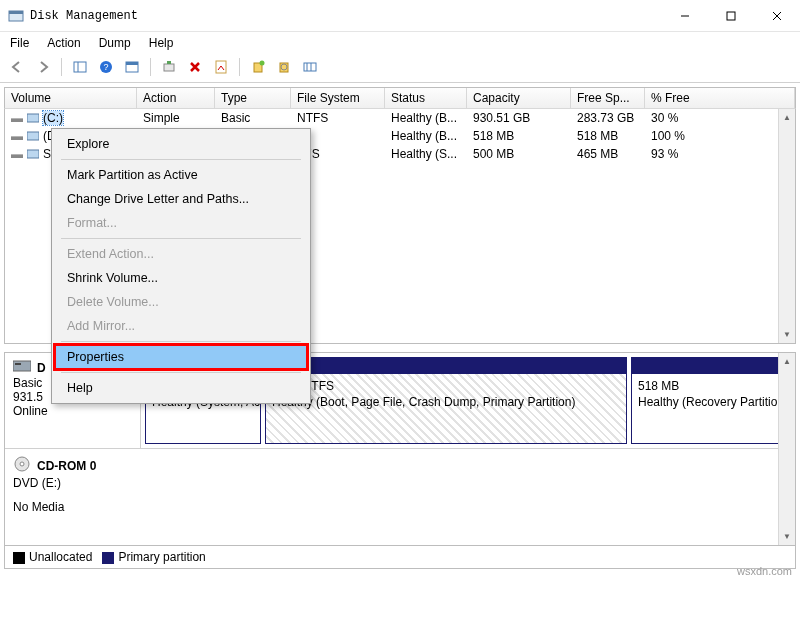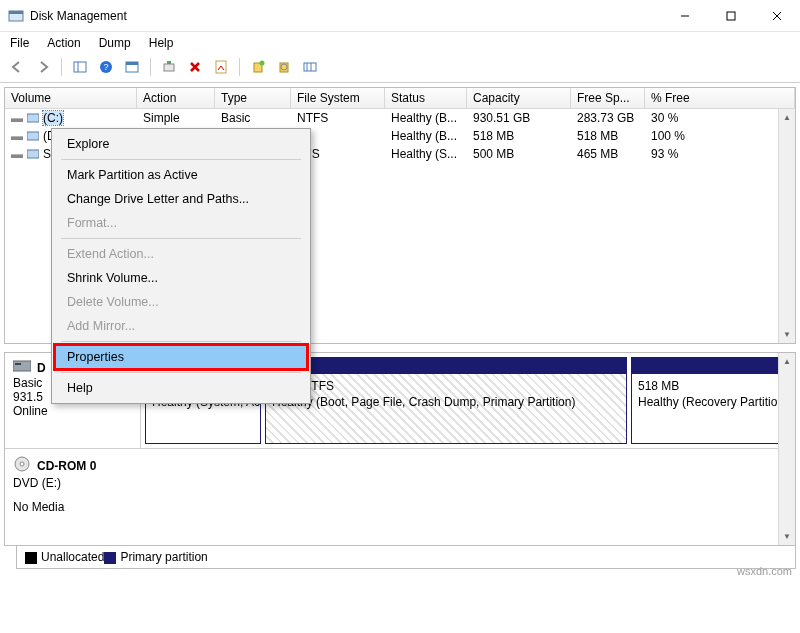--- a/index.html
+++ b/index.html
@@ -14,20 +14,21 @@
     overflow: hidden;
     position: relative;
   }
   .titlebar {
     display: flex;
     align-items: center;
     justify-content: space-between;
     height: 32px;
     padding: 0 0 0 8px;
     border-bottom: 1px solid #e5e5e5;
+    font-family: Liberation Mono, monospace;
   }
   .titleleft { display: flex; align-items: center; gap: 6px; }
   .titleleft .app-icon { width: 16px; height: 16px; }
   .titletext { font-size: 12px; }
   .winctrls { display: flex; height: 100%; }
   .winctrls .wc {
     width: 46px; height: 100%;
     display: flex; align-items: center; justify-content: center;
     font-family: "Segoe UI Symbol", sans-serif;
     font-size: 10px;
@@ -123,23 +124,23 @@
   .part-body {
     flex:1;
     padding: 4px 6px;
     font-size: 12px;
     line-height: 1.35;
     white-space: nowrap;
     overflow: hidden;
   }
   .hatch { background: repeating-linear-gradient(45deg,#fff,#fff 4px,#e2e2e2 4px,#e2e2e2 6px); }
   .legend {
-    display: flex; align-items: center; gap: 0;
+    display: flex; align-items: center; gap: 10px;
     padding: 4px 8px;
-    margin: 0 4px 4px 16px;
+    margin: 0 4px 4px 4px;
     border: 1px solid #bdbdbd;
     border-top: none;
     font-size: 12px;
   }
   .lg-swatch { width: 12px; height: 12px; display:inline-block; margin-right:4px; vertical-align:middle; }
   .lg-black { background:#000; }
   .lg-navy { background:#1a1a6e; }
   .scrollbar-v { position:absolute; right:0; top:0; width:17px; height:100%; background:#f0f0f0; border-left:1px solid #d8d8d8; }
   .scrollbar-v .up,.scrollbar-v .down{height:17px;display:flex;align-items:center;justify-content:center;font-size:8px;color:#666;}
   .scrollbar-v .down{position:absolute;bottom:0;width:100%;}

